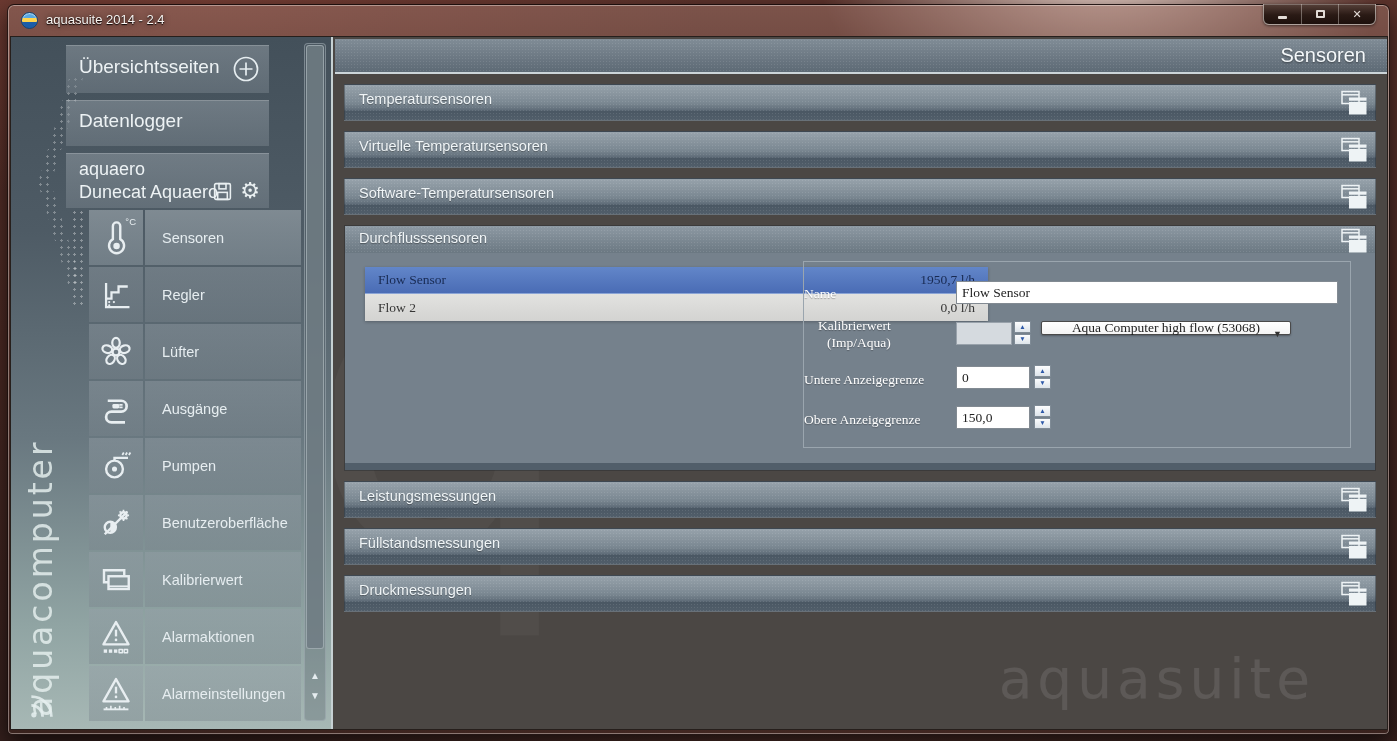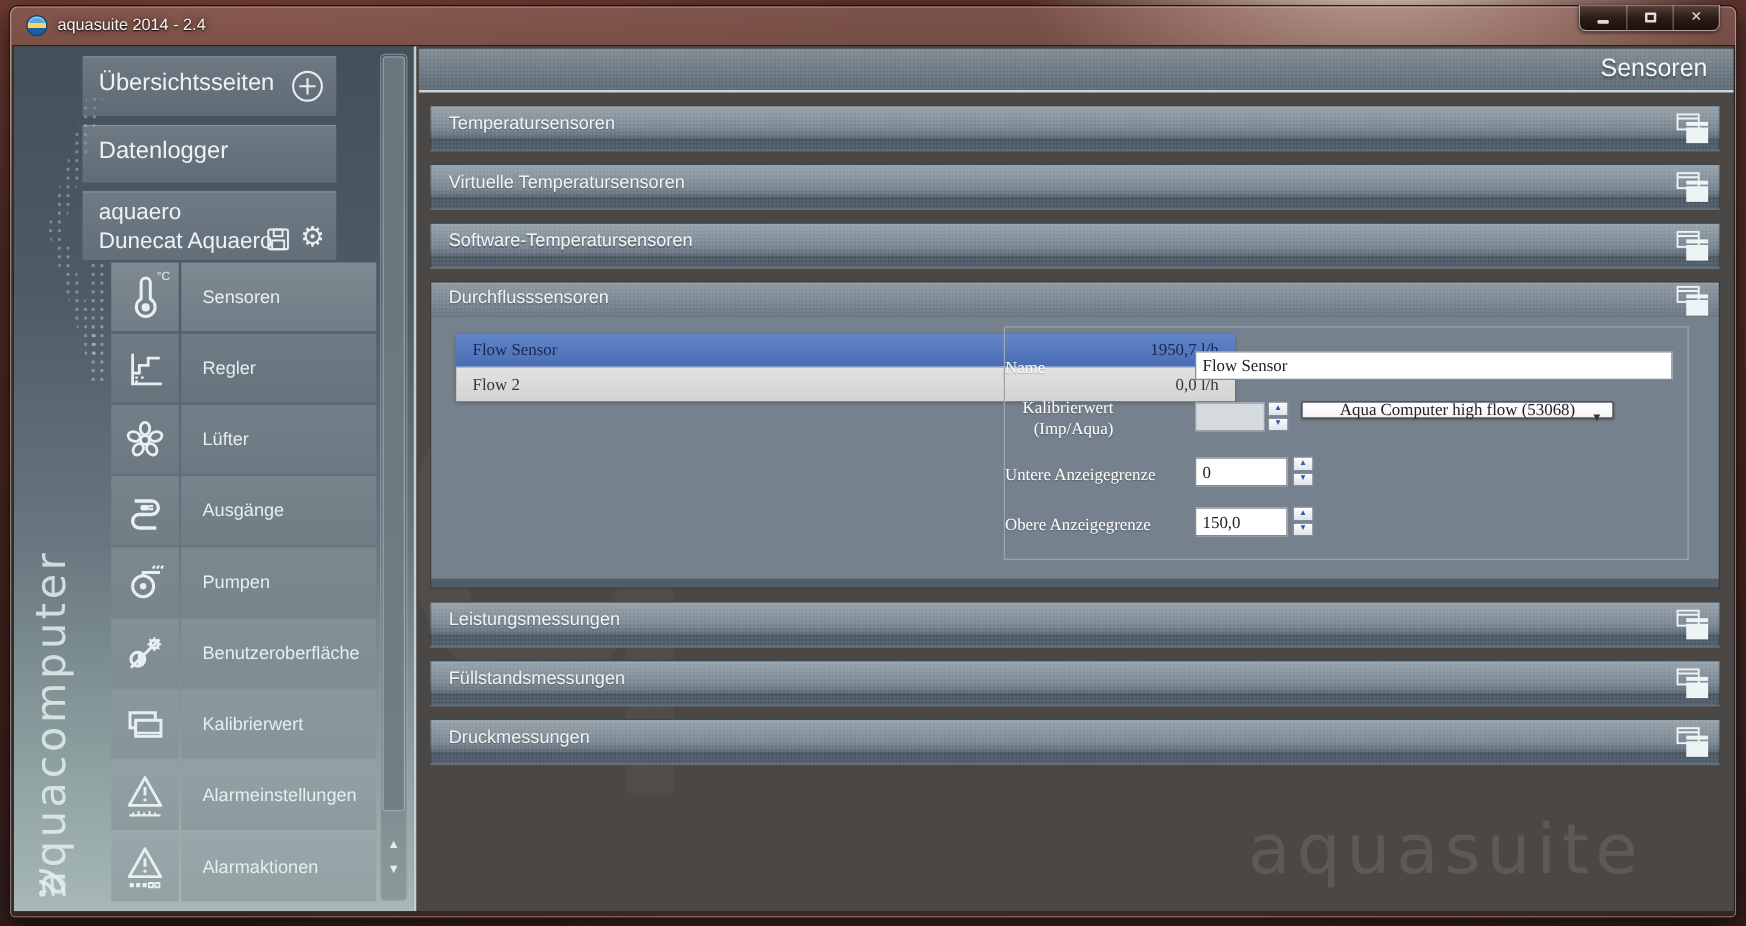--- a/index.html
+++ b/index.html
@@ -278,41 +278,41 @@
           </div>
           <div class="menu-label">Kalibrierwert</div>
         </div>
 
         <div class="menu-row">
           <div class="menu-icon">
             <svg width="36" height="38" viewBox="0 0 24 26" fill="none" stroke="#e8eef1" stroke-width="1.6" stroke-linejoin="round">
               <path d="M12 2.8L20.6 18H3.4z"></path>
               <path d="M12 8v4.6"></path>
               <circle cx="12" cy="15" r=".9" fill="#e8eef1" stroke="none"></circle>
-              <path d="M3.5 23.5h17" stroke-width="1.3"></path>
-              <path d="M5.5 23.5v-1.6M8.5 23.5v-2.4M11.5 23.5v-1.6M14.5 23.5v-2.4M17.5 23.5v-1.6" stroke-width="1.1"></path>
-            </svg>
-          </div>
-          <div class="menu-label">Alarmeinstellungen</div>
-        </div>
-
-        <div class="menu-row">
-          <div class="menu-icon">
-            <svg width="36" height="38" viewBox="0 0 24 26" fill="none" stroke="#e8eef1" stroke-width="1.6" stroke-linejoin="round">
-              <path d="M12 2.8L20.6 18H3.4z"></path>
-              <path d="M12 8v4.6"></path>
-              <circle cx="12" cy="15" r=".9" fill="#e8eef1" stroke="none"></circle>
               <rect x="3.6" y="21.5" width="2.3" height="2.3" fill="#e8eef1" stroke="none"></rect>
               <rect x="7.1" y="21.5" width="2.3" height="2.3" fill="#e8eef1" stroke="none"></rect>
               <rect x="10.6" y="21.5" width="2.3" height="2.3" fill="#e8eef1" stroke="none"></rect>
               <rect x="14.1" y="21.5" width="2.3" height="2.3" stroke-width="1"></rect>
               <rect x="17.6" y="21.5" width="2.3" height="2.3" stroke-width="1"></rect>
             </svg>
           </div>
           <div class="menu-label">Alarmaktionen</div>
+        </div>
+
+        <div class="menu-row">
+          <div class="menu-icon">
+            <svg width="36" height="38" viewBox="0 0 24 26" fill="none" stroke="#e8eef1" stroke-width="1.6" stroke-linejoin="round">
+              <path d="M12 2.8L20.6 18H3.4z"></path>
+              <path d="M12 8v4.6"></path>
+              <circle cx="12" cy="15" r=".9" fill="#e8eef1" stroke="none"></circle>
+              <path d="M3.5 23.5h17" stroke-width="1.3"></path>
+              <path d="M5.5 23.5v-1.6M8.5 23.5v-2.4M11.5 23.5v-1.6M14.5 23.5v-2.4M17.5 23.5v-1.6" stroke-width="1.1"></path>
+            </svg>
+          </div>
+          <div class="menu-label">Alarmeinstellungen</div>
         </div>
 
       </div>
 
       <div class="side-scroll">
         <div class="track"></div>
         <div class="thumb"></div>
         <div class="scroll-arrow arr-up">▲</div>
         <div class="scroll-arrow arr-down">▼</div>
       </div>

